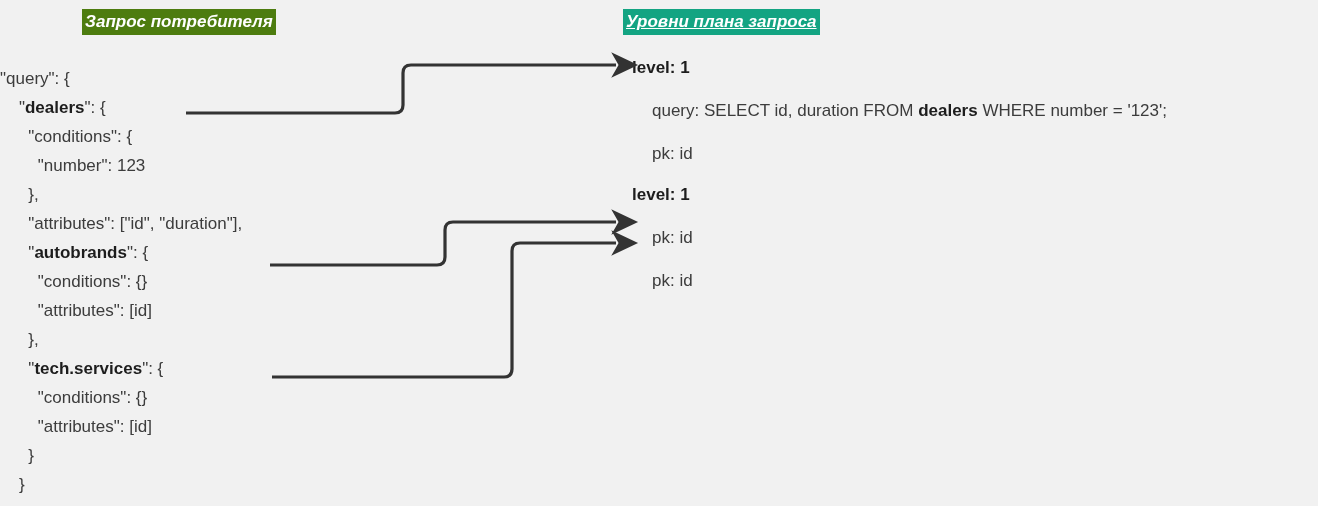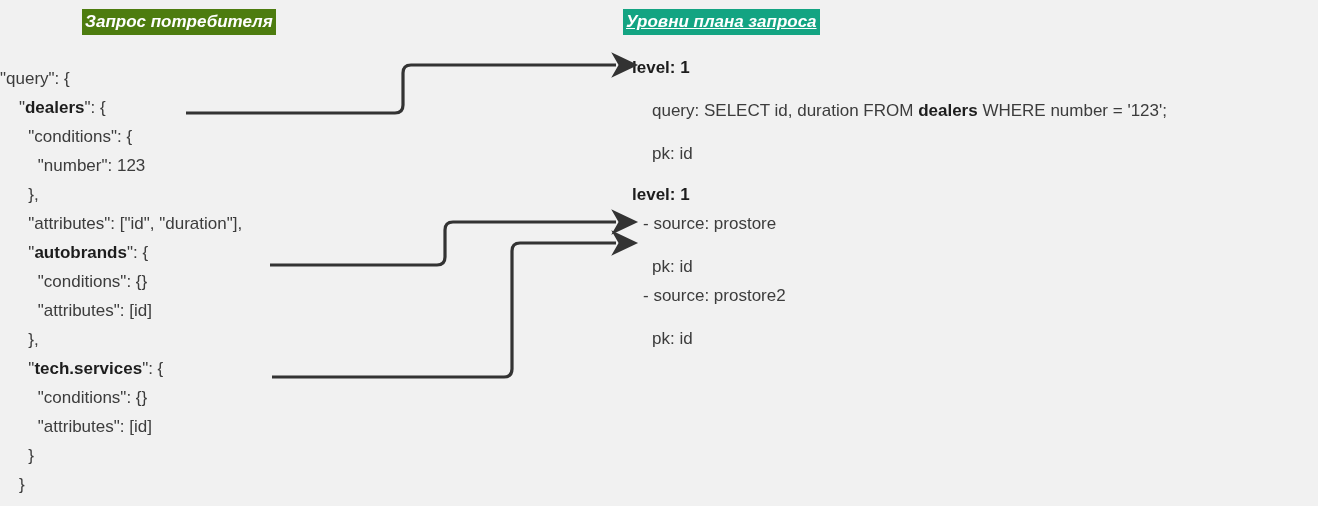--- a/index.html
+++ b/index.html
@@ -109,23 +109,21 @@
   <div class="hdr" id="hdr-right" style="background: rgb(19, 164, 130); text-decoration: underline;">Уровни плана запроса</div>
 
   <div id="json-block"><div class="jline">"query": {</div><div class="jline">    "<b>dealers</b>": {</div><div class="jline">      "conditions": {</div><div class="jline">        "number": 123</div><div class="jline">      },</div><div class="jline">      "attributes": ["id", "duration"],</div><div class="jline">      "<b>autobrands</b>": {</div><div class="jline">        "conditions": {}</div><div class="jline">        "attributes": [id]</div><div class="jline">      },</div><div class="jline">      "<b>tech.services</b>": {</div><div class="jline">        "conditions": {}</div><div class="jline">        "attributes": [id]</div><div class="jline">      }</div><div class="jline">    }</div></div>
 
   <div id="plan-block">
       <div class="lvl-title">level: 1</div>
       <div class="det-line">query: SELECT id, duration FROM <b>dealers</b> WHERE number = '123';</div>
       <div class="det-line">pk: id</div>
       <div class="lvl-gap"></div>
       <div class="lvl-title">level: 1</div>
-      <div class="src-line">- source: prostore</div>
       <div class="det-line">pk: id</div>
-      <div class="src-line">- source: prostore2</div>
       <div class="det-line">pk: id</div>
     </div>
 
   <svg id="wires" viewBox="0 0 1318 506" width="1318" height="506" xmlns="http://www.w3.org/2000/svg">
     <defs>
       <marker id="ah" markerWidth="9" markerHeight="9" refX="1.5" refY="4.2" orient="auto" markerUnits="strokeWidth">
         <path d="M0,0.2 L8.4,4.2 L0,8.2 L2.3,4.2 Z" fill="#333333"></path>
       </marker>
     </defs>
 

